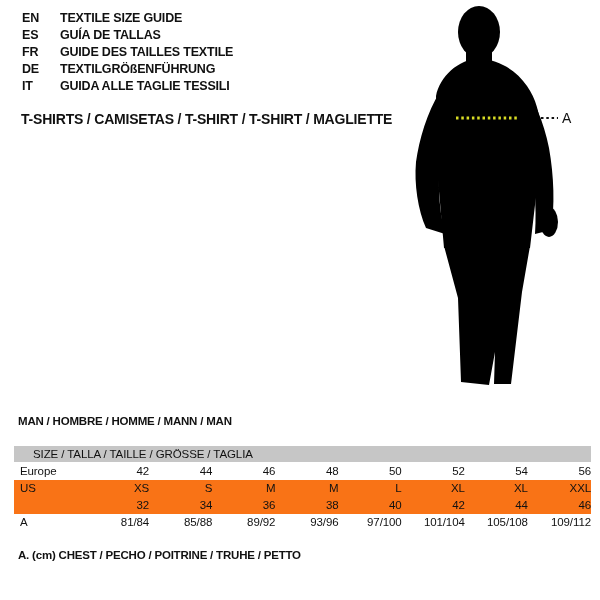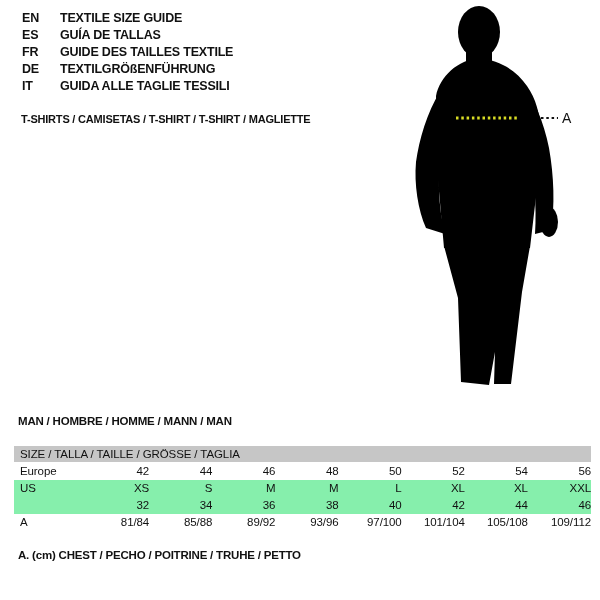--- a/index.html
+++ b/index.html
@@ -6,31 +6,31 @@
   body{
     width:600px;height:600px;background:#ffffff;position:relative;overflow:hidden;
     font-family:"Liberation Sans", sans-serif;color:#111111;
     -webkit-font-smoothing:antialiased;
   }
   
   .lang-list{position:absolute;left:22px;top:10px;}
   .lang-row{display:flex;font-weight:bold;font-size:12.5px;line-height:17px;letter-spacing:-0.2px;}
   .lang-code{width:38px;flex:0 0 38px;}
   
-  .categories{position:absolute;left:21px;top:110px;font-weight:bold;font-size:11px;line-height:18px;letter-spacing:-0.2px;}
+  .categories{position:absolute;left:21px;top:110px;font-weight:bold;font-size:14px;line-height:18px;letter-spacing:-0.2px;}
   
   .figure-wrap{position:absolute;left:400px;top:0;width:180px;height:400px;}
   .figure-wrap svg{display:block;}
   
   .section-title{position:absolute;left:18px;top:415px;font-weight:bold;font-size:11.5px;letter-spacing:-0.2px;}
   
   .size-table{position:absolute;left:14px;top:446px;width:577px;font-size:11.5px;letter-spacing:-0.1px;}
-  .thead{background:#c6c6c6;height:16px;line-height:16px;padding-left:6px;margin-bottom:1px;}
+  .thead{background:#c6c6c6;height:16px;line-height:16px;padding-left:19px;margin-bottom:1px;}
   .trow{display:flex;height:17px;line-height:17px;align-items:center;}
-  .trow.stripe{background:#86efac;}
+  .trow.stripe{background:#f97316;}
   .tlabel{width:72px;flex:0 0 72px;padding-left:6px;box-sizing:border-box;}
   .tcell{flex:1;text-align:right;}
   
   .footnote{position:absolute;left:18px;top:549px;font-weight:bold;font-size:11.5px;letter-spacing:-0.2px;}
 </style>
 </head>
 <body>
 
 <div class="lang-list">
   <div class="lang-row">

